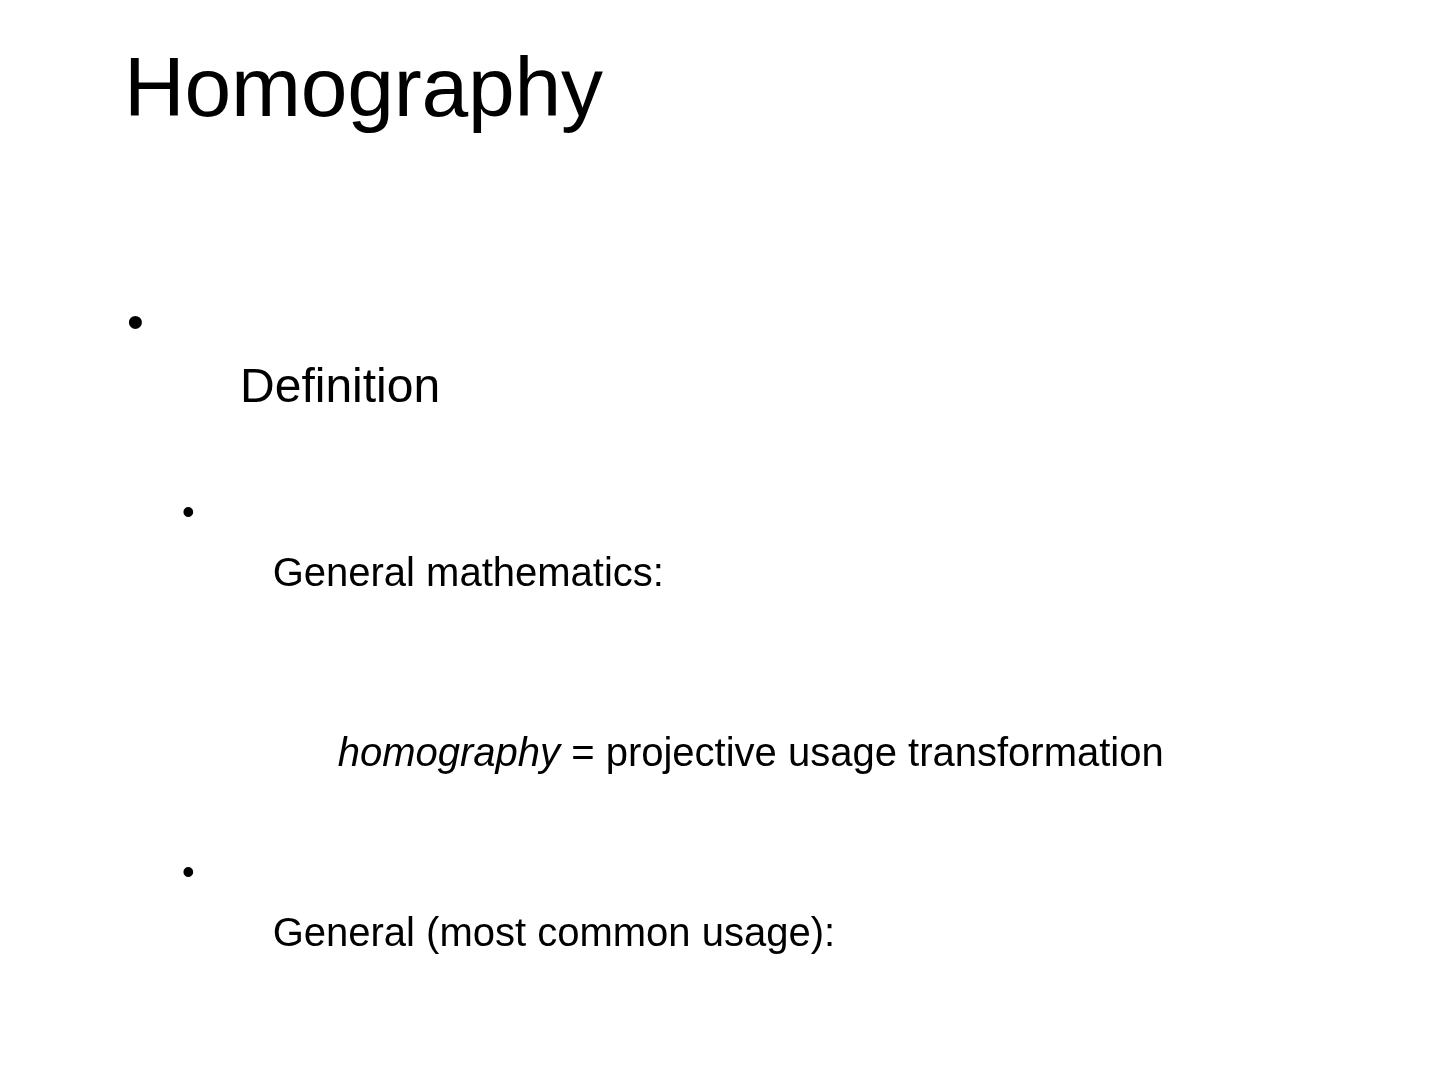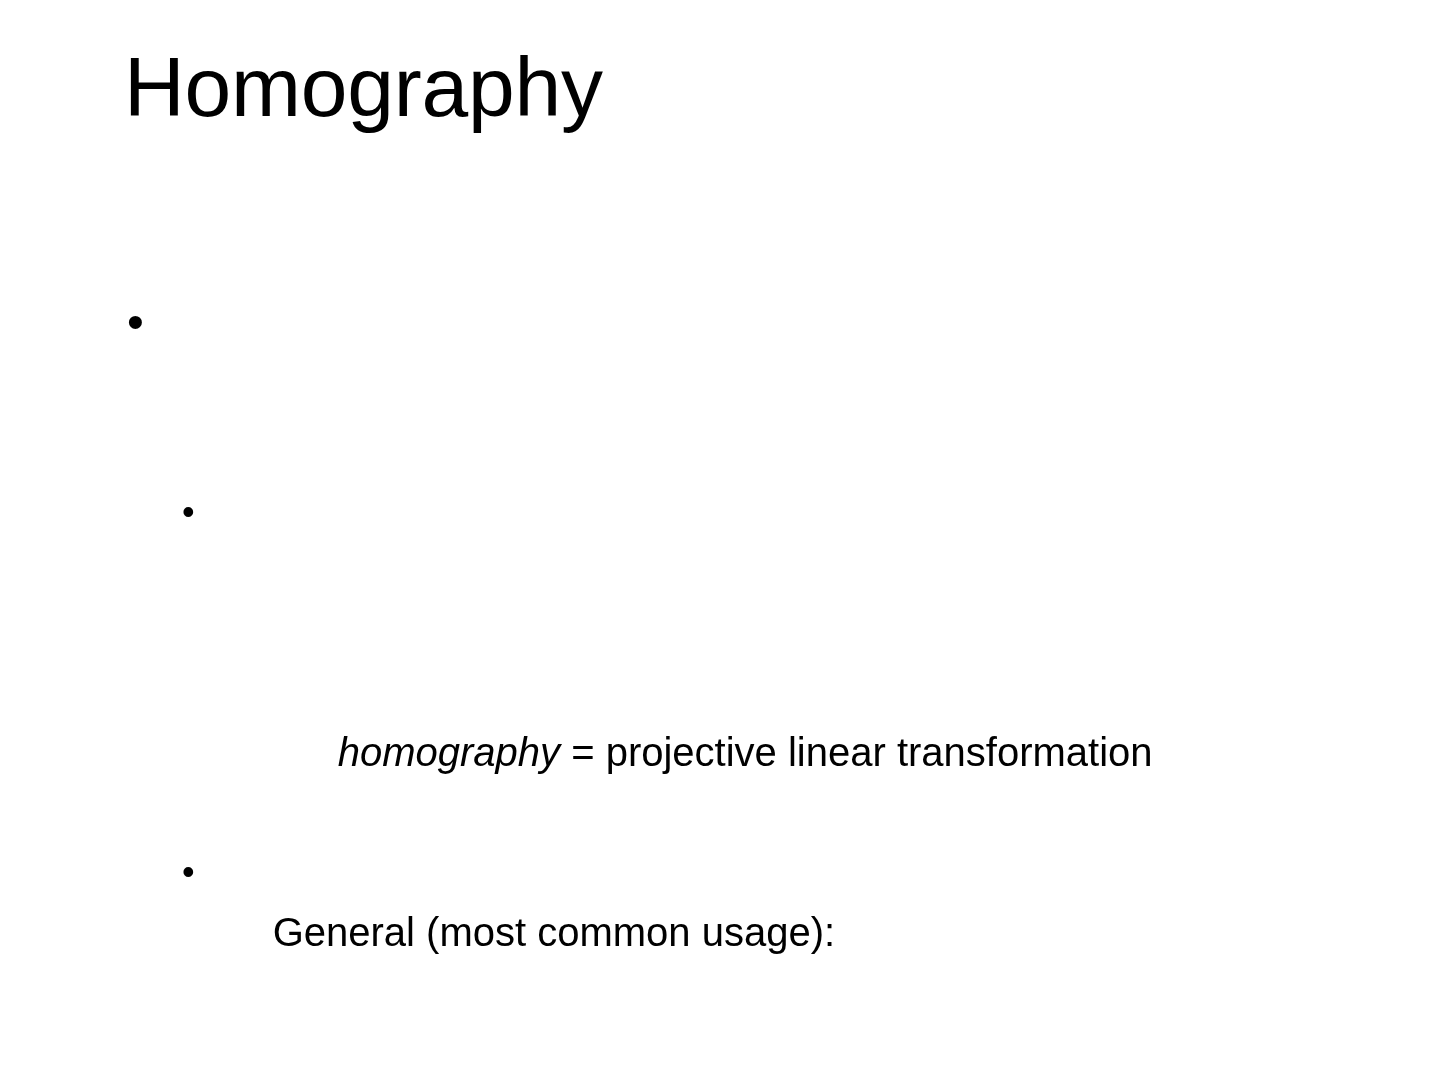--- a/index.html
+++ b/index.html
@@ -122,29 +122,29 @@
 </head>
 <body>
 
 <div class="slide">
 
   <div class="slide-title">Homography</div>
 
   <div class="body-block">
 
     <div class="para lvl1">
-      <span class="bullet-dot">•</span>
+      <span class="bullet-dot">•</span><span>Definition</span>
     </div>
 
     <div class="para lvl2">
-      <span class="bullet-dot">•</span>
+      <span class="bullet-dot">•</span><span>General mathematics:</span>
     </div>
 
     <div class="para lvl3">
-      <span class="em">homography</span><span> = projective linear transformation</span>
+      <span class="em">homography</span><span> = projective usage transformation</span>
     </div>
 
     <div class="para lvl2">
       <span class="bullet-dot">•</span><span>General (most common usage):</span>
     </div>
 
     <div class="para lvl2-wrap">
       
     </div>
 

